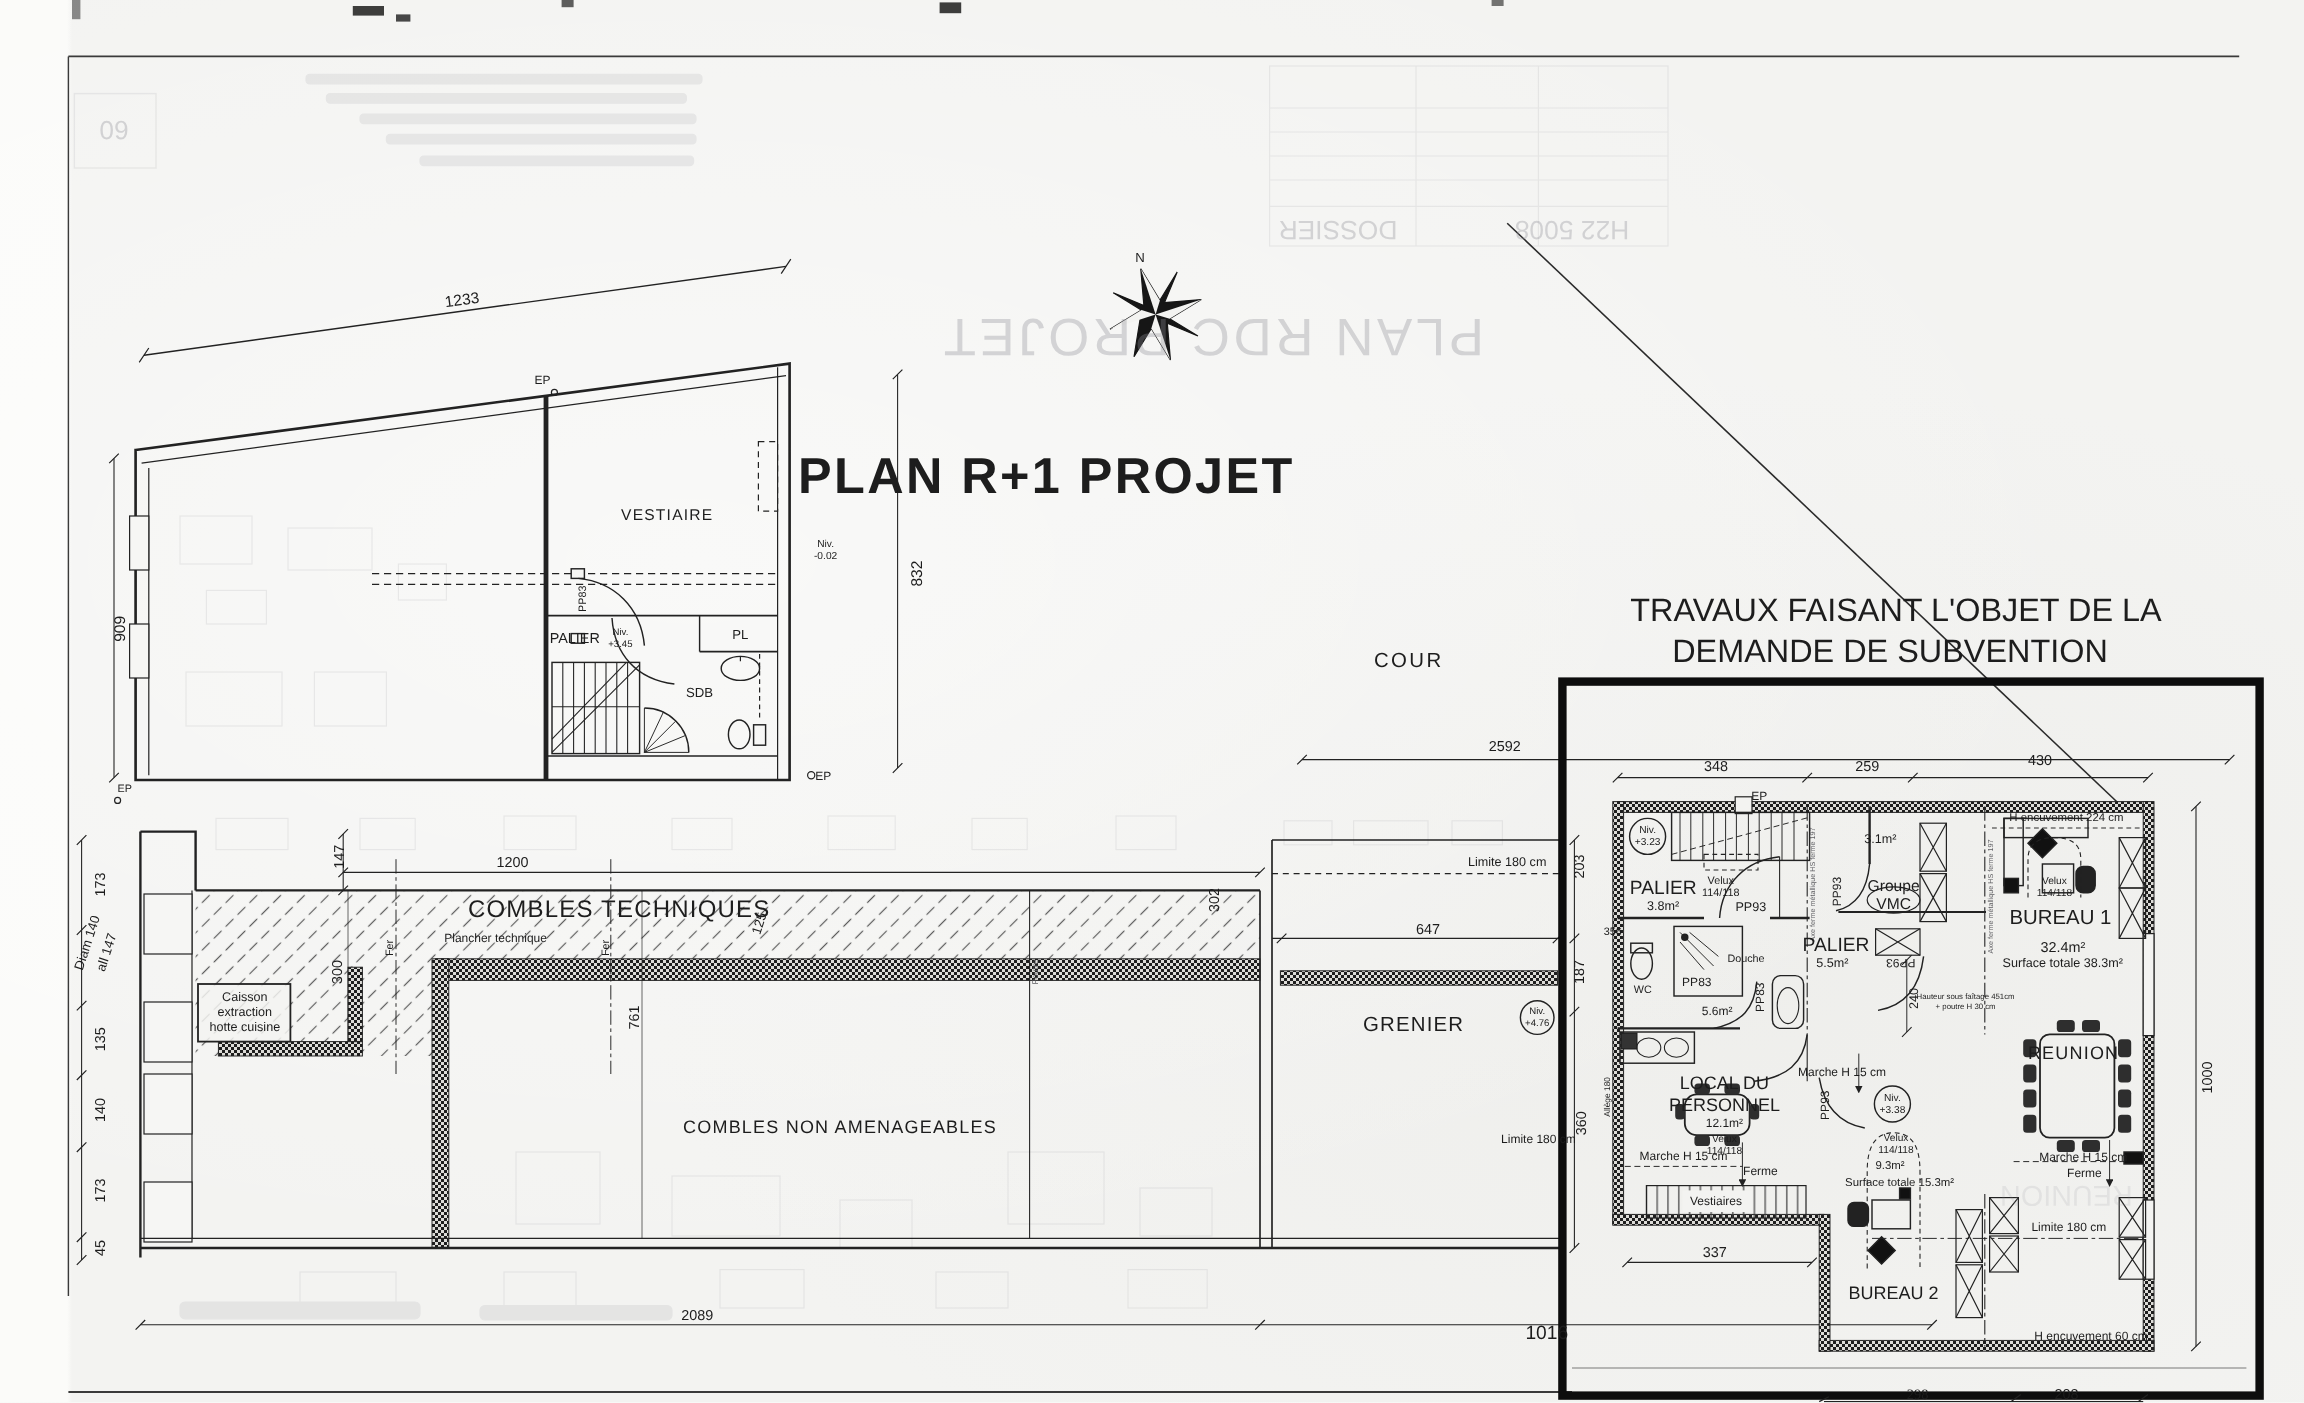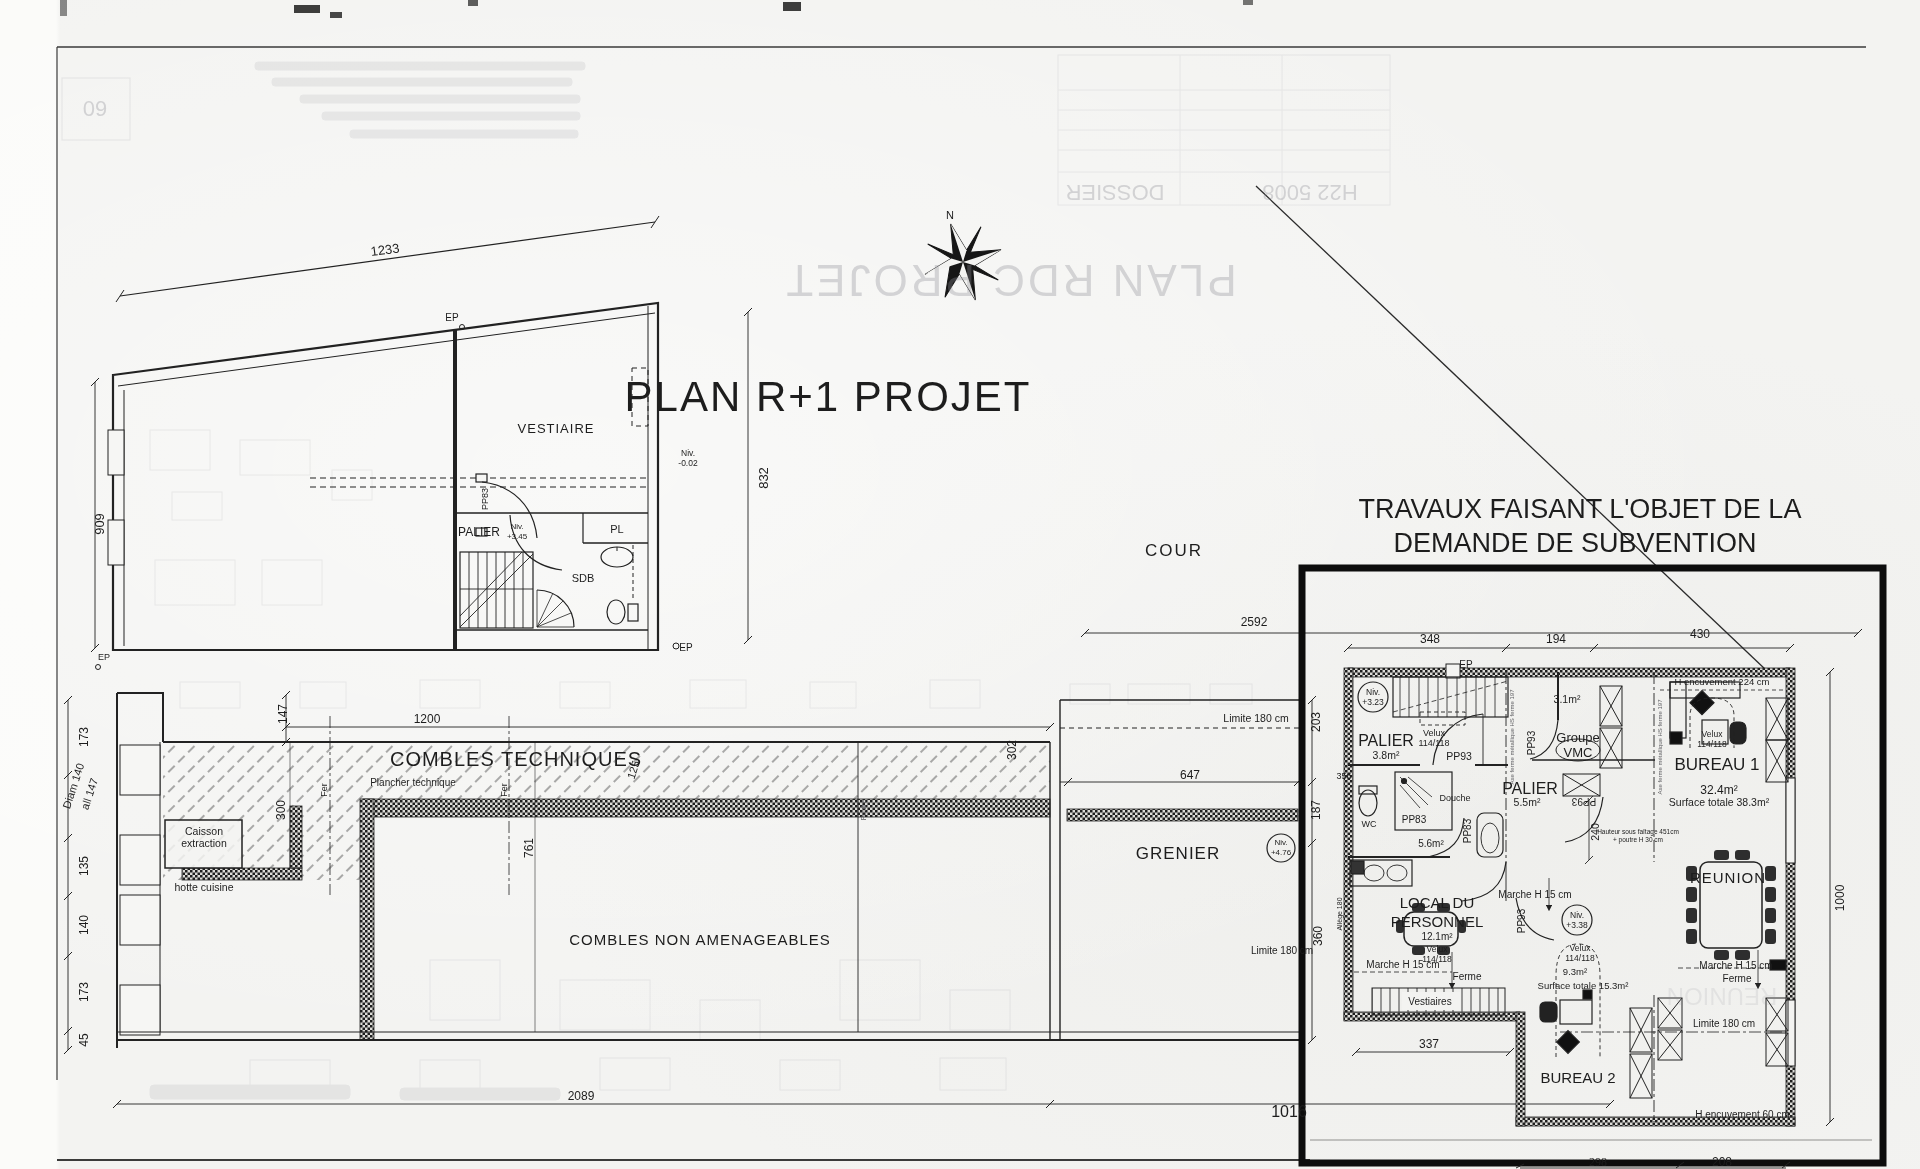--- a/index.html
+++ b/index.html
@@ -10,21 +10,21 @@
        radial-gradient(1200px 600px at 30% 40%, rgba(255,255,255,.5), rgba(255,255,255,0)),
        radial-gradient(900px 500px at 75% 70%, rgba(230,230,226,.35), rgba(255,255,255,0)),
        linear-gradient(90deg,#fbfbf9 0 56px, rgba(251,251,249,0) 60px);
      pointer-events:none;}
   svg.plan{position:absolute;left:0;top:0;}
   #labels{position:absolute;left:0;top:0;width:100%;height:100%;}
   .lbl{position:absolute;color:#1d1d1d;white-space:nowrap;line-height:1.05;
        transform:translate(-50%,-50%);text-align:center;}
   .faint{color:#8d8d95;opacity:.33;}
   .gray{color:#5f5f63;}
-  .big{font-weight:400;}
+  .big{font-weight:700;margin-left:44px;}
 </style>
 </head>
 <body>
 
 <div class="sheet">
 
 <svg class="plan" width="1920" height="1169" viewBox="0 0 1920 1169">
   <defs>
     <pattern id="hatch" width="14" height="14" patternUnits="userSpaceOnUse" patternTransform="rotate(45)">
       <line x1="7" y1="-2" x2="7" y2="16" stroke="#4a4a4a" stroke-width="1" stroke-dasharray="9 5"></line>
@@ -405,40 +405,40 @@
       <span class="lbl" style="left: 427px; top: 719px; font-size: 12px; transform: translate(-50%, -50%);">1200</span>
       <span class="lbl" style="left: 516px; top: 759px; font-size: 20px; letter-spacing: 1px; transform: translate(-50%, -50%);">COMBLES TECHNIQUES</span>
       <span class="lbl" style="left: 413px; top: 783px; font-size: 10px; transform: translate(-50%, -50%);">Plancher technique</span>
       <span class="lbl" style="left: 325px; top: 790px; font-size: 9px; transform: translate(-50%, -50%) rotate(-90deg);">Fer</span>
       <span class="lbl" style="left: 505px; top: 790px; font-size: 9px; transform: translate(-50%, -50%) rotate(-90deg);">Fer</span>
       <span class="lbl" style="left: 281px; top: 810px; font-size: 12px; transform: translate(-50%, -50%) rotate(-90deg);">300</span>
       <span class="lbl" style="left: 634px; top: 770px; font-size: 11px; transform: translate(-50%, -50%) rotate(-72deg);">125</span>
       <span class="lbl" style="left: 529px; top: 848px; font-size: 12px; transform: translate(-50%, -50%) rotate(-90deg);">761</span>
       <span class="lbl" style="left: 204px; top: 832px; font-size: 10.5px; transform: translate(-50%, -50%);">Caisson</span>
       <span class="lbl" style="left: 204px; top: 844px; font-size: 10.5px; transform: translate(-50%, -50%);">extraction</span>
-      <span class="lbl" style="left: 204px; top: 857px; font-size: 10.5px; transform: translate(-50%, -50%); margin-top: 31px;">hotte cuisine</span>
+      <span class="lbl" style="left: 204px; top: 857px; font-size: 10.5px; transform: translate(-50%, -50%);">hotte cuisine</span>
       <span class="lbl" style="left: 700px; top: 940px; font-size: 15px; letter-spacing: 1px; transform: translate(-50%, -50%);">COMBLES NON AMENAGEABLES</span>
       <span class="lbl" style="left: 1012px; top: 750px; font-size: 12px; transform: translate(-50%, -50%) rotate(-90deg);">302</span>
       <span class="lbl gray" style="left: 864px; top: 810px; font-size: 7px; transform: translate(-50%, -50%) rotate(-90deg);">Poutre</span>
       <span class="lbl" style="left: 1178px; top: 854px; font-size: 17px; letter-spacing: 1px; transform: translate(-50%, -50%);">GRENIER</span>
       <span class="lbl" style="left: 1281px; top: 843px; font-size: 8px; transform: translate(-50%, -50%);">Niv.</span>
       <span class="lbl" style="left: 1281px; top: 853px; font-size: 8px; transform: translate(-50%, -50%);">+4.76</span>
       <span class="lbl" style="left: 1190px; top: 775px; font-size: 12px; transform: translate(-50%, -50%);">647</span>
       <span class="lbl" style="left: 1256px; top: 719px; font-size: 10.5px; transform: translate(-50%, -50%);">Limite 180 cm</span>
       <span class="lbl" style="left: 1316px; top: 722px; font-size: 12px; transform: translate(-50%, -50%) rotate(-90deg);">203</span>
       <span class="lbl" style="left: 1316px; top: 810px; font-size: 12px; transform: translate(-50%, -50%) rotate(-90deg);">187</span>
       <span class="lbl" style="left: 1344px; top: 777px; font-size: 9px; transform: translate(-50%, -50%);">356</span>
       <span class="lbl" style="left: 1318px; top: 936px; font-size: 12px; transform: translate(-50%, -50%) rotate(-90deg);">360</span>
       <span class="lbl" style="left: 1282px; top: 951px; font-size: 10px; transform: translate(-50%, -50%);">Limite 180 cm</span>
       <span class="lbl" style="left: 1340px; top: 914px; font-size: 7px; transform: translate(-50%, -50%) rotate(-90deg);">Allège 180</span>
       <span class="lbl" style="left: 1254px; top: 622px; font-size: 12px; transform: translate(-50%, -50%);">2592</span>
       <span class="lbl" style="left: 581px; top: 1096px; font-size: 12px; transform: translate(-50%, -50%);">2089</span>
       <span class="lbl" style="left: 1289px; top: 1112px; font-size: 16px; transform: translate(-50%, -50%);">1016</span>
       <span class="lbl" style="left: 1430px; top: 639px; font-size: 12px; transform: translate(-50%, -50%);">348</span>
-      <span class="lbl" style="left: 1556px; top: 639px; font-size: 12px; transform: translate(-50%, -50%);">194</span>
+      <span class="lbl" style="left: 1556px; top: 639px; font-size: 12px; transform: translate(-50%, -50%);">259</span>
       <span class="lbl" style="left: 1700px; top: 634px; font-size: 12px; transform: translate(-50%, -50%);">430</span>
       <span class="lbl" style="left: 1466px; top: 665px; font-size: 10px; transform: translate(-50%, -50%);">EP</span>
       <span class="lbl" style="left: 1373px; top: 692px; font-size: 8.5px; transform: translate(-50%, -50%);">Niv.</span>
       <span class="lbl" style="left: 1373px; top: 702px; font-size: 8.5px; transform: translate(-50%, -50%);">+3.23</span>
       <span class="lbl" style="left: 1386px; top: 741px; font-size: 16px; transform: translate(-50%, -50%);">PALIER</span>
       <span class="lbl" style="left: 1386px; top: 756px; font-size: 10.5px; transform: translate(-50%, -50%);">3.8m²</span>
       <span class="lbl" style="left: 1434px; top: 734px; font-size: 9px; transform: translate(-50%, -50%);">Velux</span>
       <span class="lbl" style="left: 1434px; top: 744px; font-size: 9px; transform: translate(-50%, -50%);">114/118</span>
       <span class="lbl" style="left: 1459px; top: 757px; font-size: 10.5px; transform: translate(-50%, -50%);">PP93</span>
       <span class="lbl" style="left: 1567px; top: 700px; font-size: 10.5px; transform: translate(-50%, -50%);">3.1m²</span>

